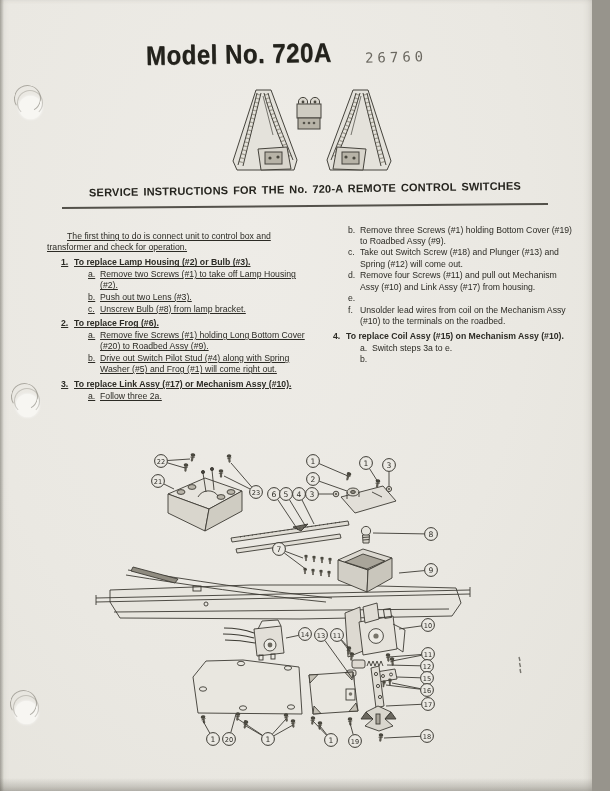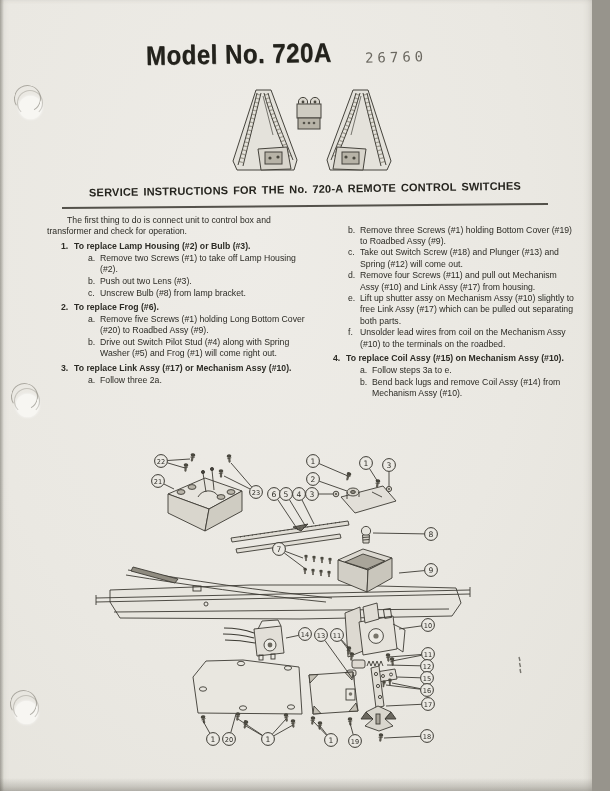--- a/index.html
+++ b/index.html
@@ -33,21 +33,21 @@
   .illo{position:absolute;left:225px;top:85px;width:180px;height:92px;}
   .illo path,.illo rect,.illo circle,.illo ellipse{stroke:#45433c;stroke-width:1;fill:none;}
 
   .heading{position:absolute;left:60px;top:183px;width:490px;text-align:center;
     font-size:11px;font-weight:700;letter-spacing:.2px;word-spacing:1.6px;
     color:#26251f;transform:rotate(-.9deg);}
   .rule{position:absolute;left:62px;top:205px;width:486px;height:1.6px;
     background:#38362f;opacity:.85;transform:rotate(-.5deg);}
 
   .col{position:absolute;font-size:8.7px;line-height:11.2px;color:#2c2b25;}
-  .col-left{left:47px;top:215px;width:260px;}
+  .col-left{left:47px;top:231px;width:260px;text-decoration:underline;}
   .col-right{left:331px;top:224px;width:246px;}
   .intro{margin:0 0 4px 0;text-indent:20px;}
   .ititle{display:flex;font-weight:700;margin-top:3.5px;}
   .inum{width:13px;flex:none;}
   .ittl{flex:1;}
   .step{display:flex;margin-top:.5px;}
   .slabel{width:12px;flex:none;}
   .stext{flex:1;}
   .col-left .ititle{padding-left:14px;}
   .col-left .step{padding-left:41px;}
@@ -168,40 +168,38 @@
       <div class="step">
           <span class="slabel">c.</span>
           <span class="stext">Take out Switch Screw (#18) and Plunger (#13) and Spring (#12) will come out.</span>
         </div>
       <div class="step">
           <span class="slabel">d.</span>
           <span class="stext">Remove four Screws (#11) and pull out Mechanism Assy (#10) and Link Assy (#17) from housing.</span>
         </div>
       <div class="step">
           <span class="slabel">e.</span>
-          <span class="stext">Lift up shutter assy on Mechanism Assy (#10) slightly to free Link Assy (#17) which can be pulled out separating both parts.</span>
         </div>
       <div class="step">
           <span class="slabel">f.</span>
           <span class="stext">Unsolder lead wires from coil on the Mechanism Assy (#10) to the terminals on the roadbed.</span>
         </div>
     </div>
 
     <div class="item">
       <div class="ititle">
           <span class="inum">4.</span>
           <span class="ittl">To replace Coil Assy (#15) on Mechanism Assy (#10).</span>
         </div>
       <div class="step">
           <span class="slabel">a.</span>
-          <span class="stext">Follow steps 3a to e.</span>
+          <span class="stext">Switch steps 3a to e.</span>
         </div>
       <div class="step">
           <span class="slabel">b.</span>
-          <span class="stext">Bend back lugs and remove Coil Assy (#14) from Mechanism Assy (#10).</span>
         </div>
     </div>
   </div>
 
   <svg class="diagram" viewBox="90 448 480 322">
     <defs>
       <g id="scr">
         <ellipse cx="0" cy="0" rx="2.3" ry="1.8" style="fill:#4a483f;stroke:none"></ellipse>
         <path d="M-1.1,1.3 L-1.1,5.8 L0,7 L1.1,5.8 L1.1,1.3 Z" style="fill:#5d5a51;stroke:none"></path>
         <line x1="-2.2" y1="2.6" x2="2.2" y2="2" style="stroke:#4a483f;stroke-width:.7"></line>

